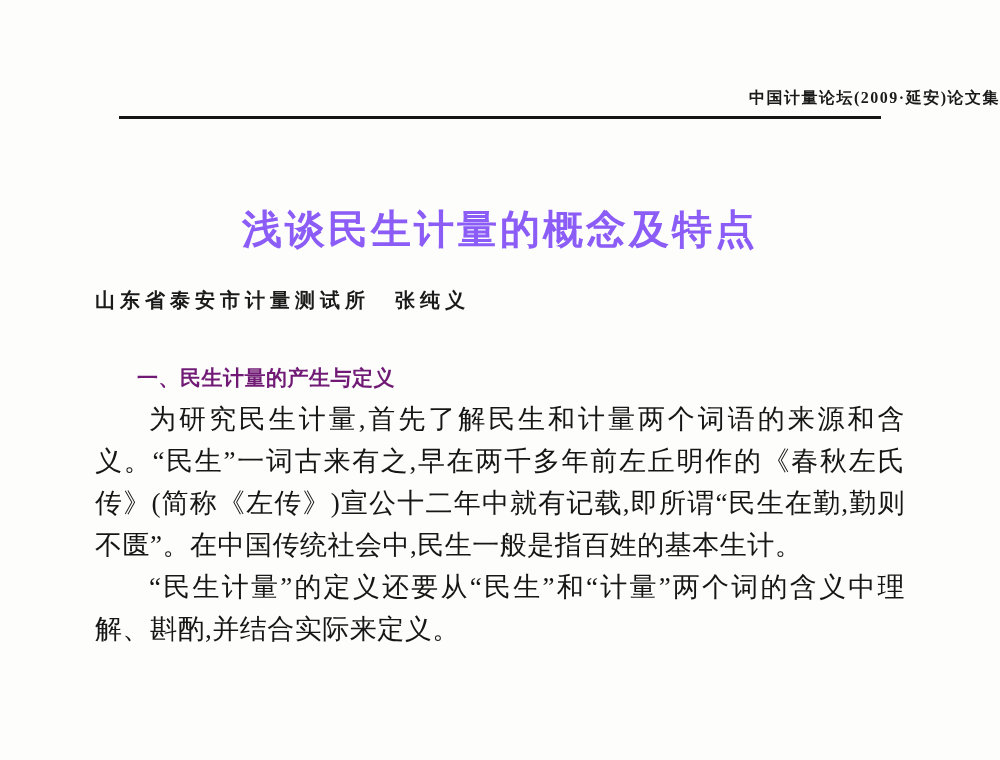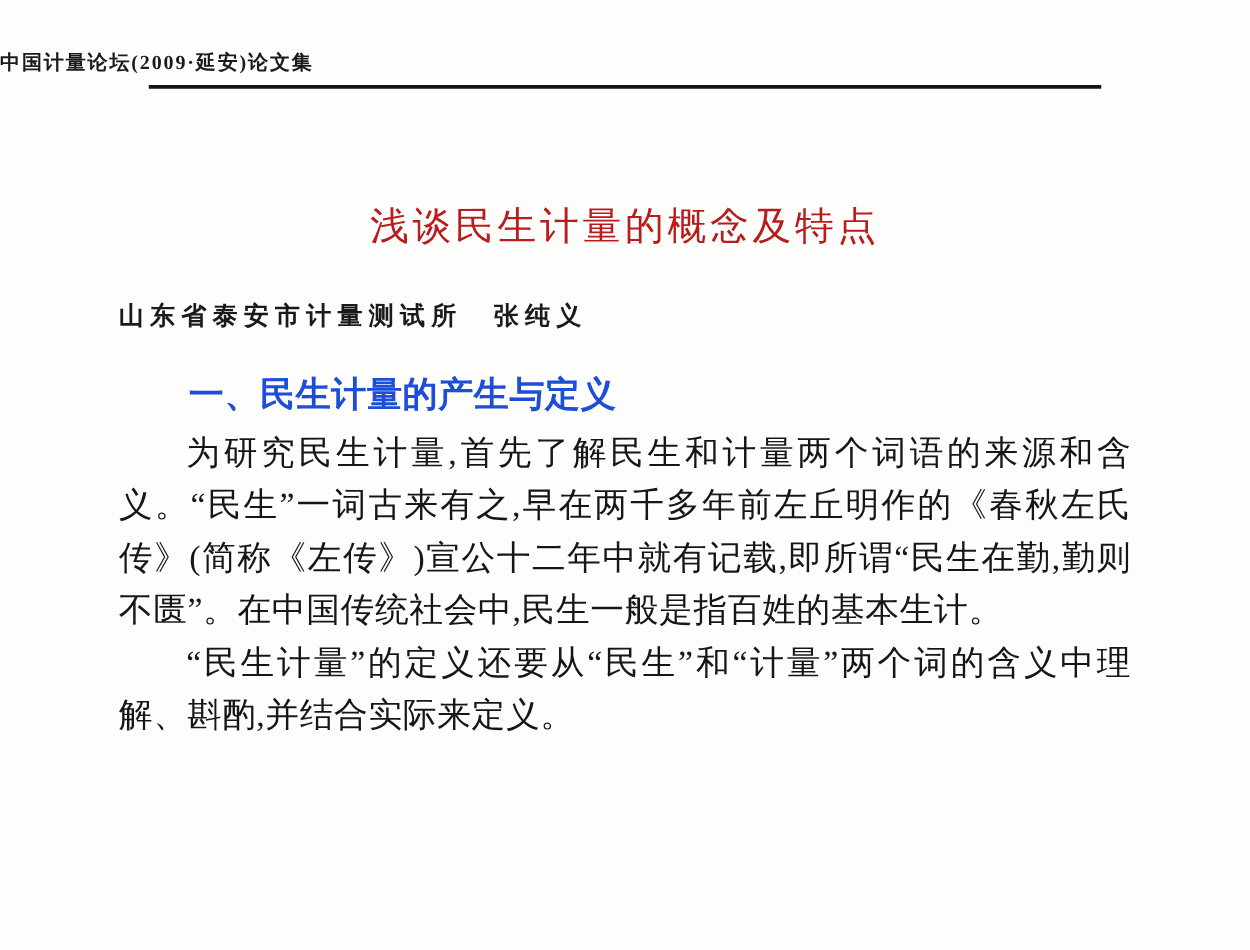--- a/index.html
+++ b/index.html
@@ -13,22 +13,22 @@
   }
   .page {
     position: relative;
     width: 1000px;
     height: 760px;
     background: #fdfdfc;
     color: #141414;
     font-family: "Liberation Serif", "DejaVu Serif", serif;
   }
   .running-header {
-    padding-top: 40px;
-    text-align: left;
+    padding-top: 88px;
+    text-align: right;
   }
   .header-text {
     font-family: "Liberation Serif", "DejaVu Serif", serif;
     font-size: 16px;
     font-weight: 700;
     letter-spacing: 1.5px;
     color: #1a1a1a;
   }
   .header-rule {
     width: 762px;
@@ -37,43 +37,43 @@
     border-top: 3px solid #151515;
   }
   .content {
     width: 810px;
     margin: 0 auto;
   }
   .title {
     margin: 86px 0 0 0;
     text-align: center;
     font-family: "Liberation Sans", "DejaVu Sans", sans-serif;
-    font-size: 31px;
-    font-weight: 400;
+    font-size: 40px;
+    font-weight: 700;
     letter-spacing: 3px;
     line-height: 48px;
-    color: #b91c1c;
+    color: #8b5cf6;
   }
   .author {
     margin-top: 34px;
     text-align: left;
     font-family: "Liberation Serif", "DejaVu Serif", serif;
     font-size: 20px;
     font-weight: 700;
     letter-spacing: 5px;
     color: #1a1a1a;
   }
   .section-heading {
-    margin: 31px 0 6px 0;
+    margin: 50px 0 6px 0;
     text-indent: 2em;
     font-family: "Liberation Sans", "DejaVu Sans", sans-serif;
-    font-size: 28px;
+    font-size: 21px;
     font-weight: 800;
     letter-spacing: 0.5px;
-    color: #1d4ed8;
+    color: #701a75;
   }
   .body-para {
     margin: 0;
     font-size: 27px;
     line-height: 42px;
     letter-spacing: 0.5px;
     text-align: justify;
     text-indent: 2em;
     color: #161616;
   }

